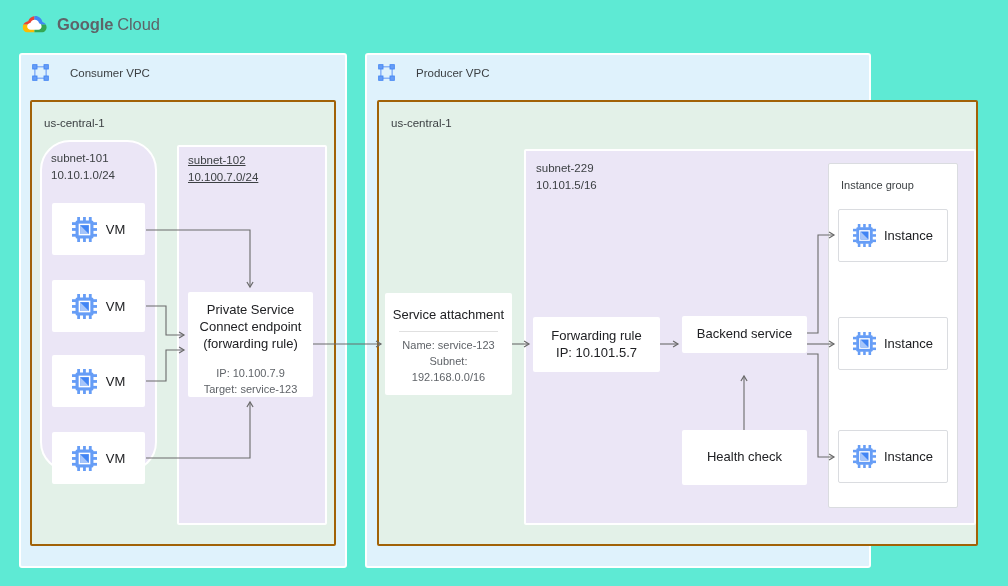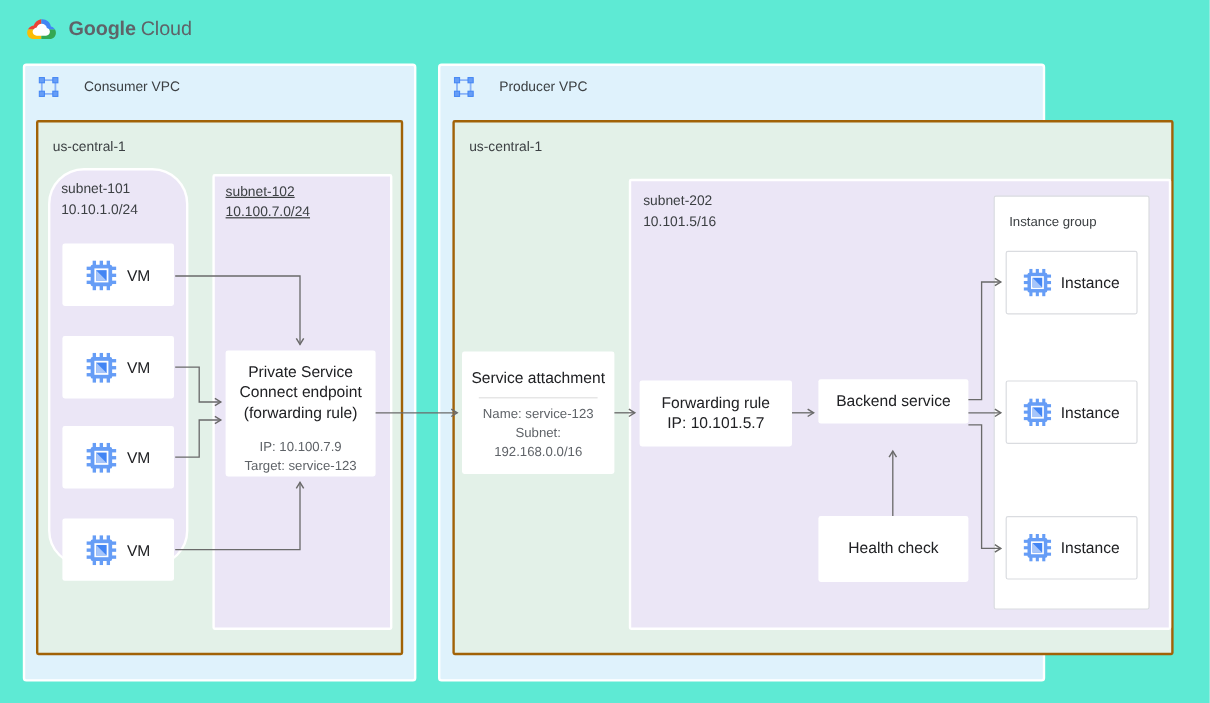--- a/index.html
+++ b/index.html
@@ -239,21 +239,21 @@
           </g>
         </svg>
       </span>
       <span class="txt">Producer VPC</span>
     </div>
 
     <div class="abs region" style="left:10px;top:45px;width:601px;height:446px;">
       <div class="abs zone-label" style="left:12px;top:13px;">us-central-1</div>
 
       <div class="abs subnet" style="left:145px;top:47px;width:452px;height:376px;">
-        <div class="abs zone-label" style="left:10px;top:9px;"><span>subnet-202</span><br><span>10.101.5/16</span></div>
+        <div class="abs zone-label" style="left:10px;top:9px;"><span>subnet-229</span><br><span>10.101.5/16</span></div>
       </div>
     </div>
   </div>
 
   <div class="abs node col" style="left:385px;top:293px;width:127px;height:102px;padding-top:14px;">
     <div class="node-title">Service attachment</div>
     <div class="divider"></div>
     <div class="node-sub">Name: service-123</div>
     <div class="node-sub">Subnet:</div>
     <div class="node-sub">192.168.0.0/16</div>

